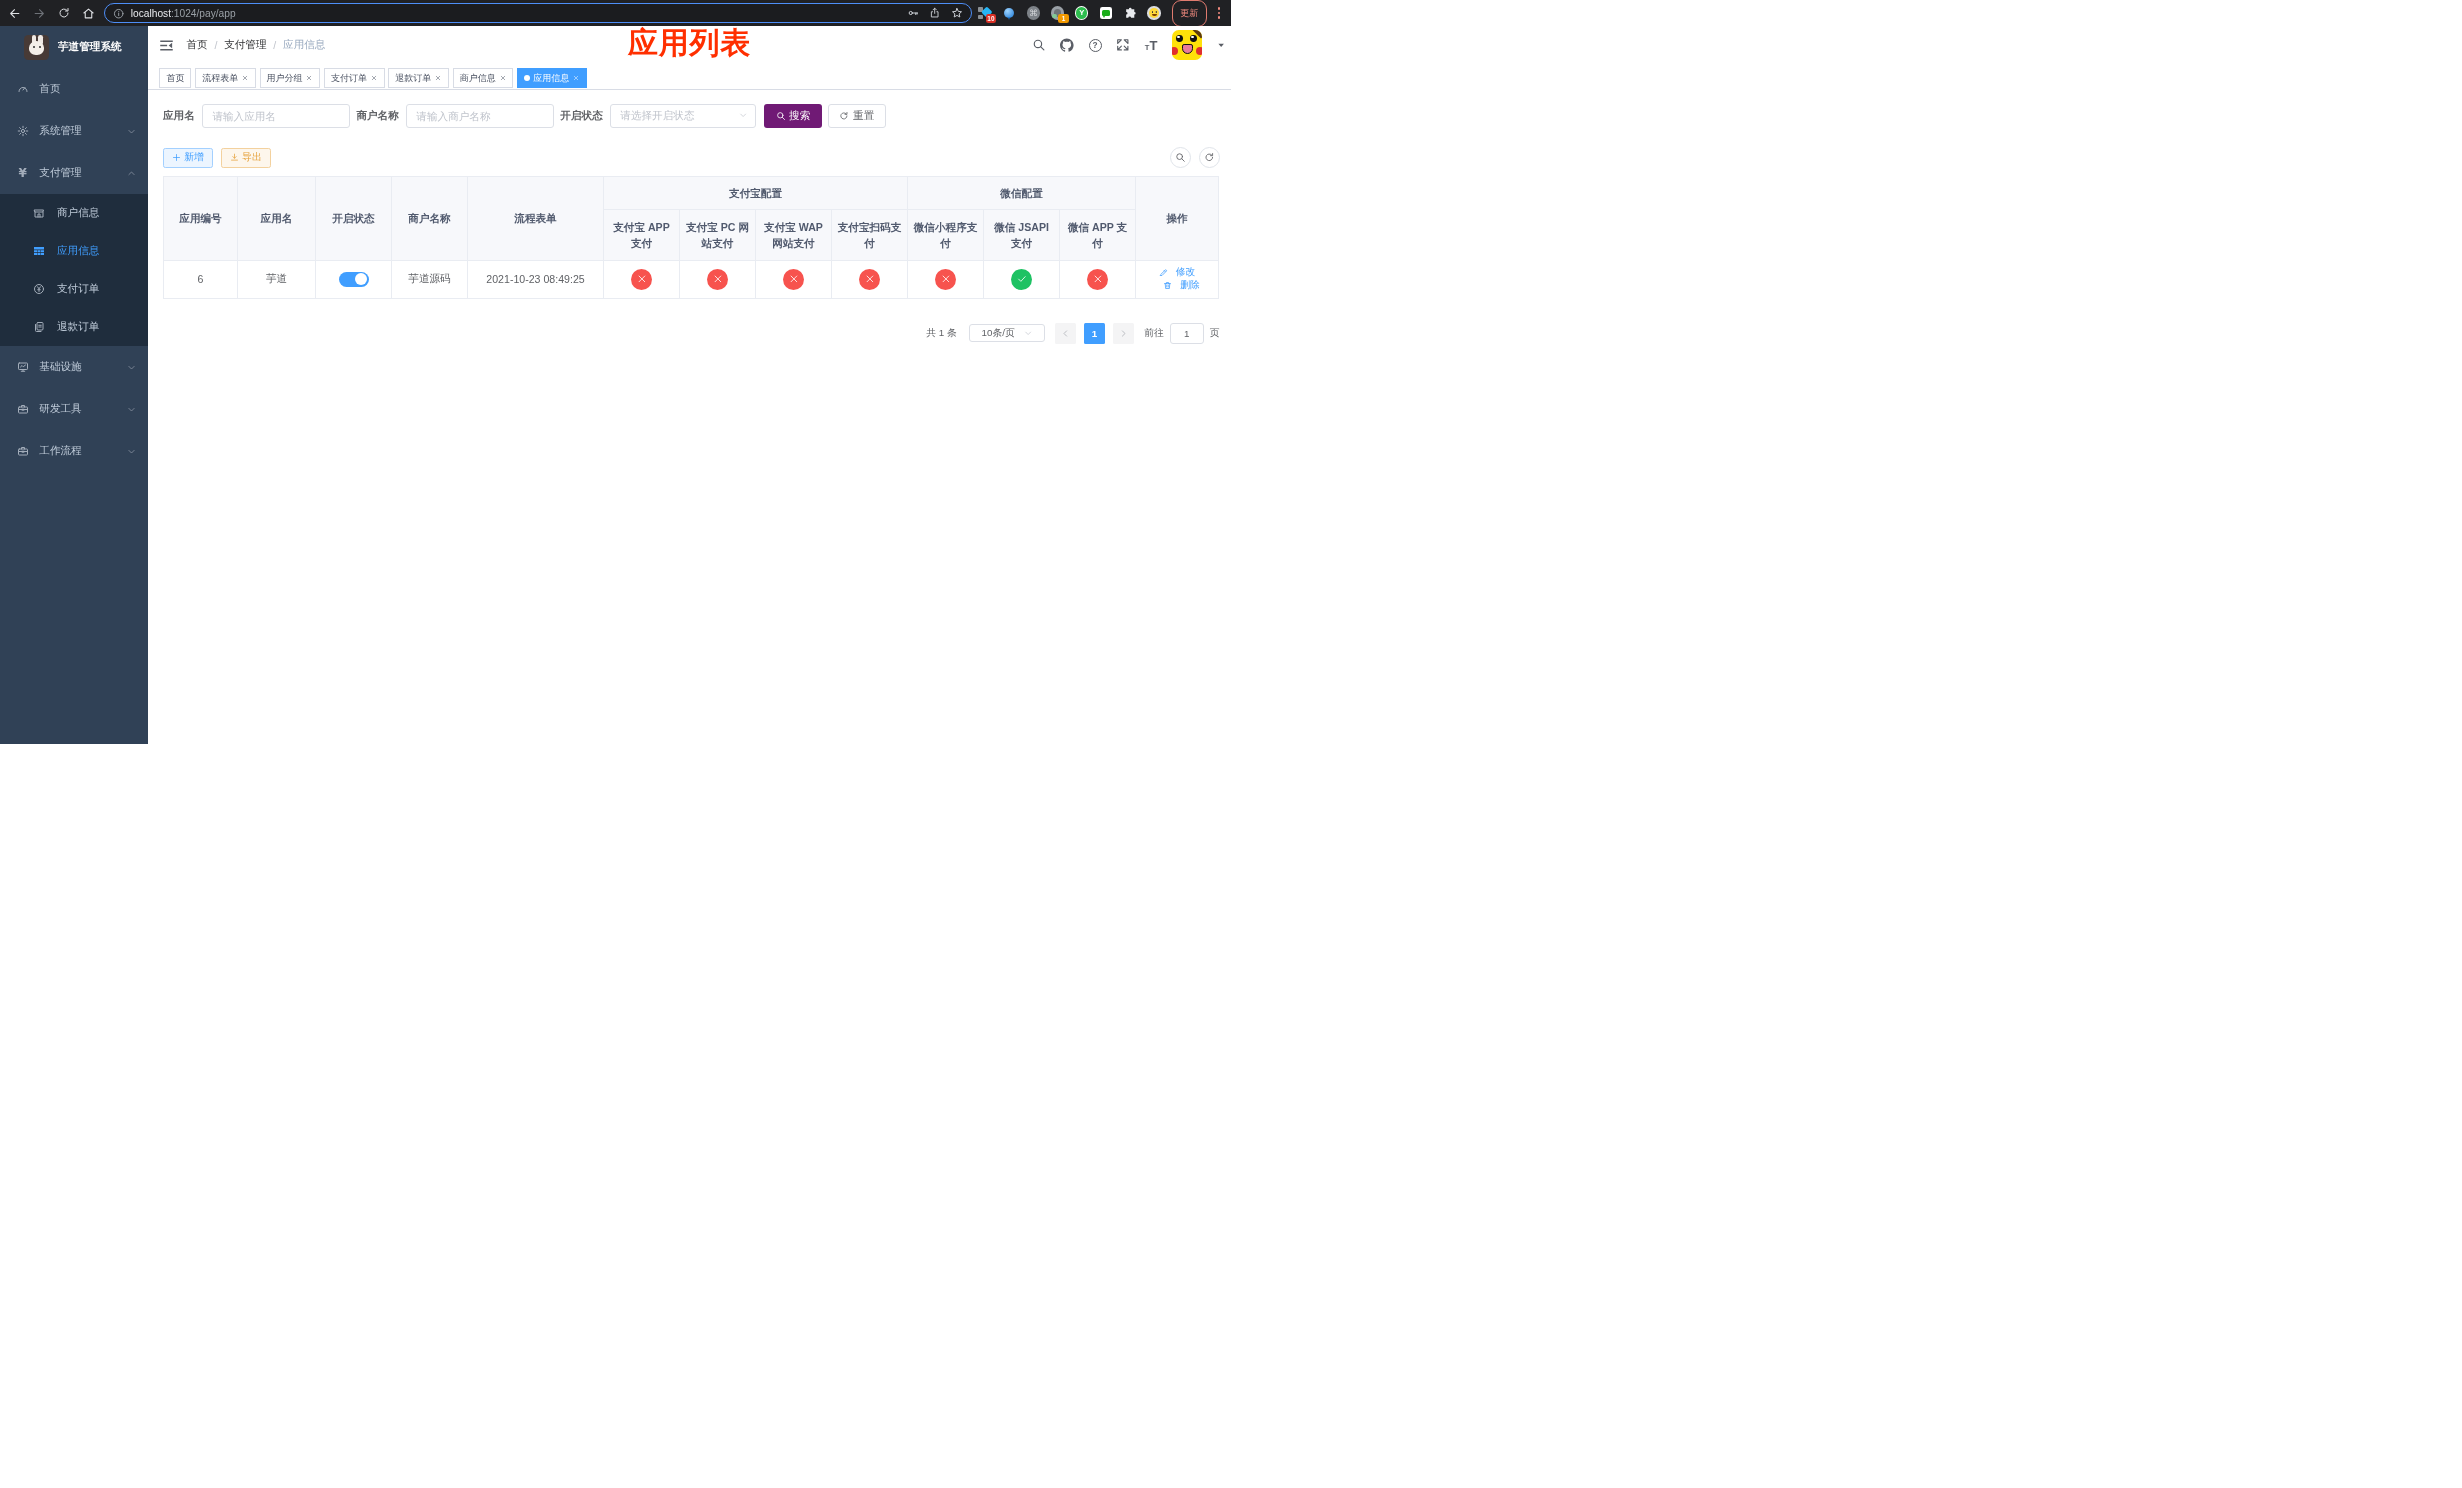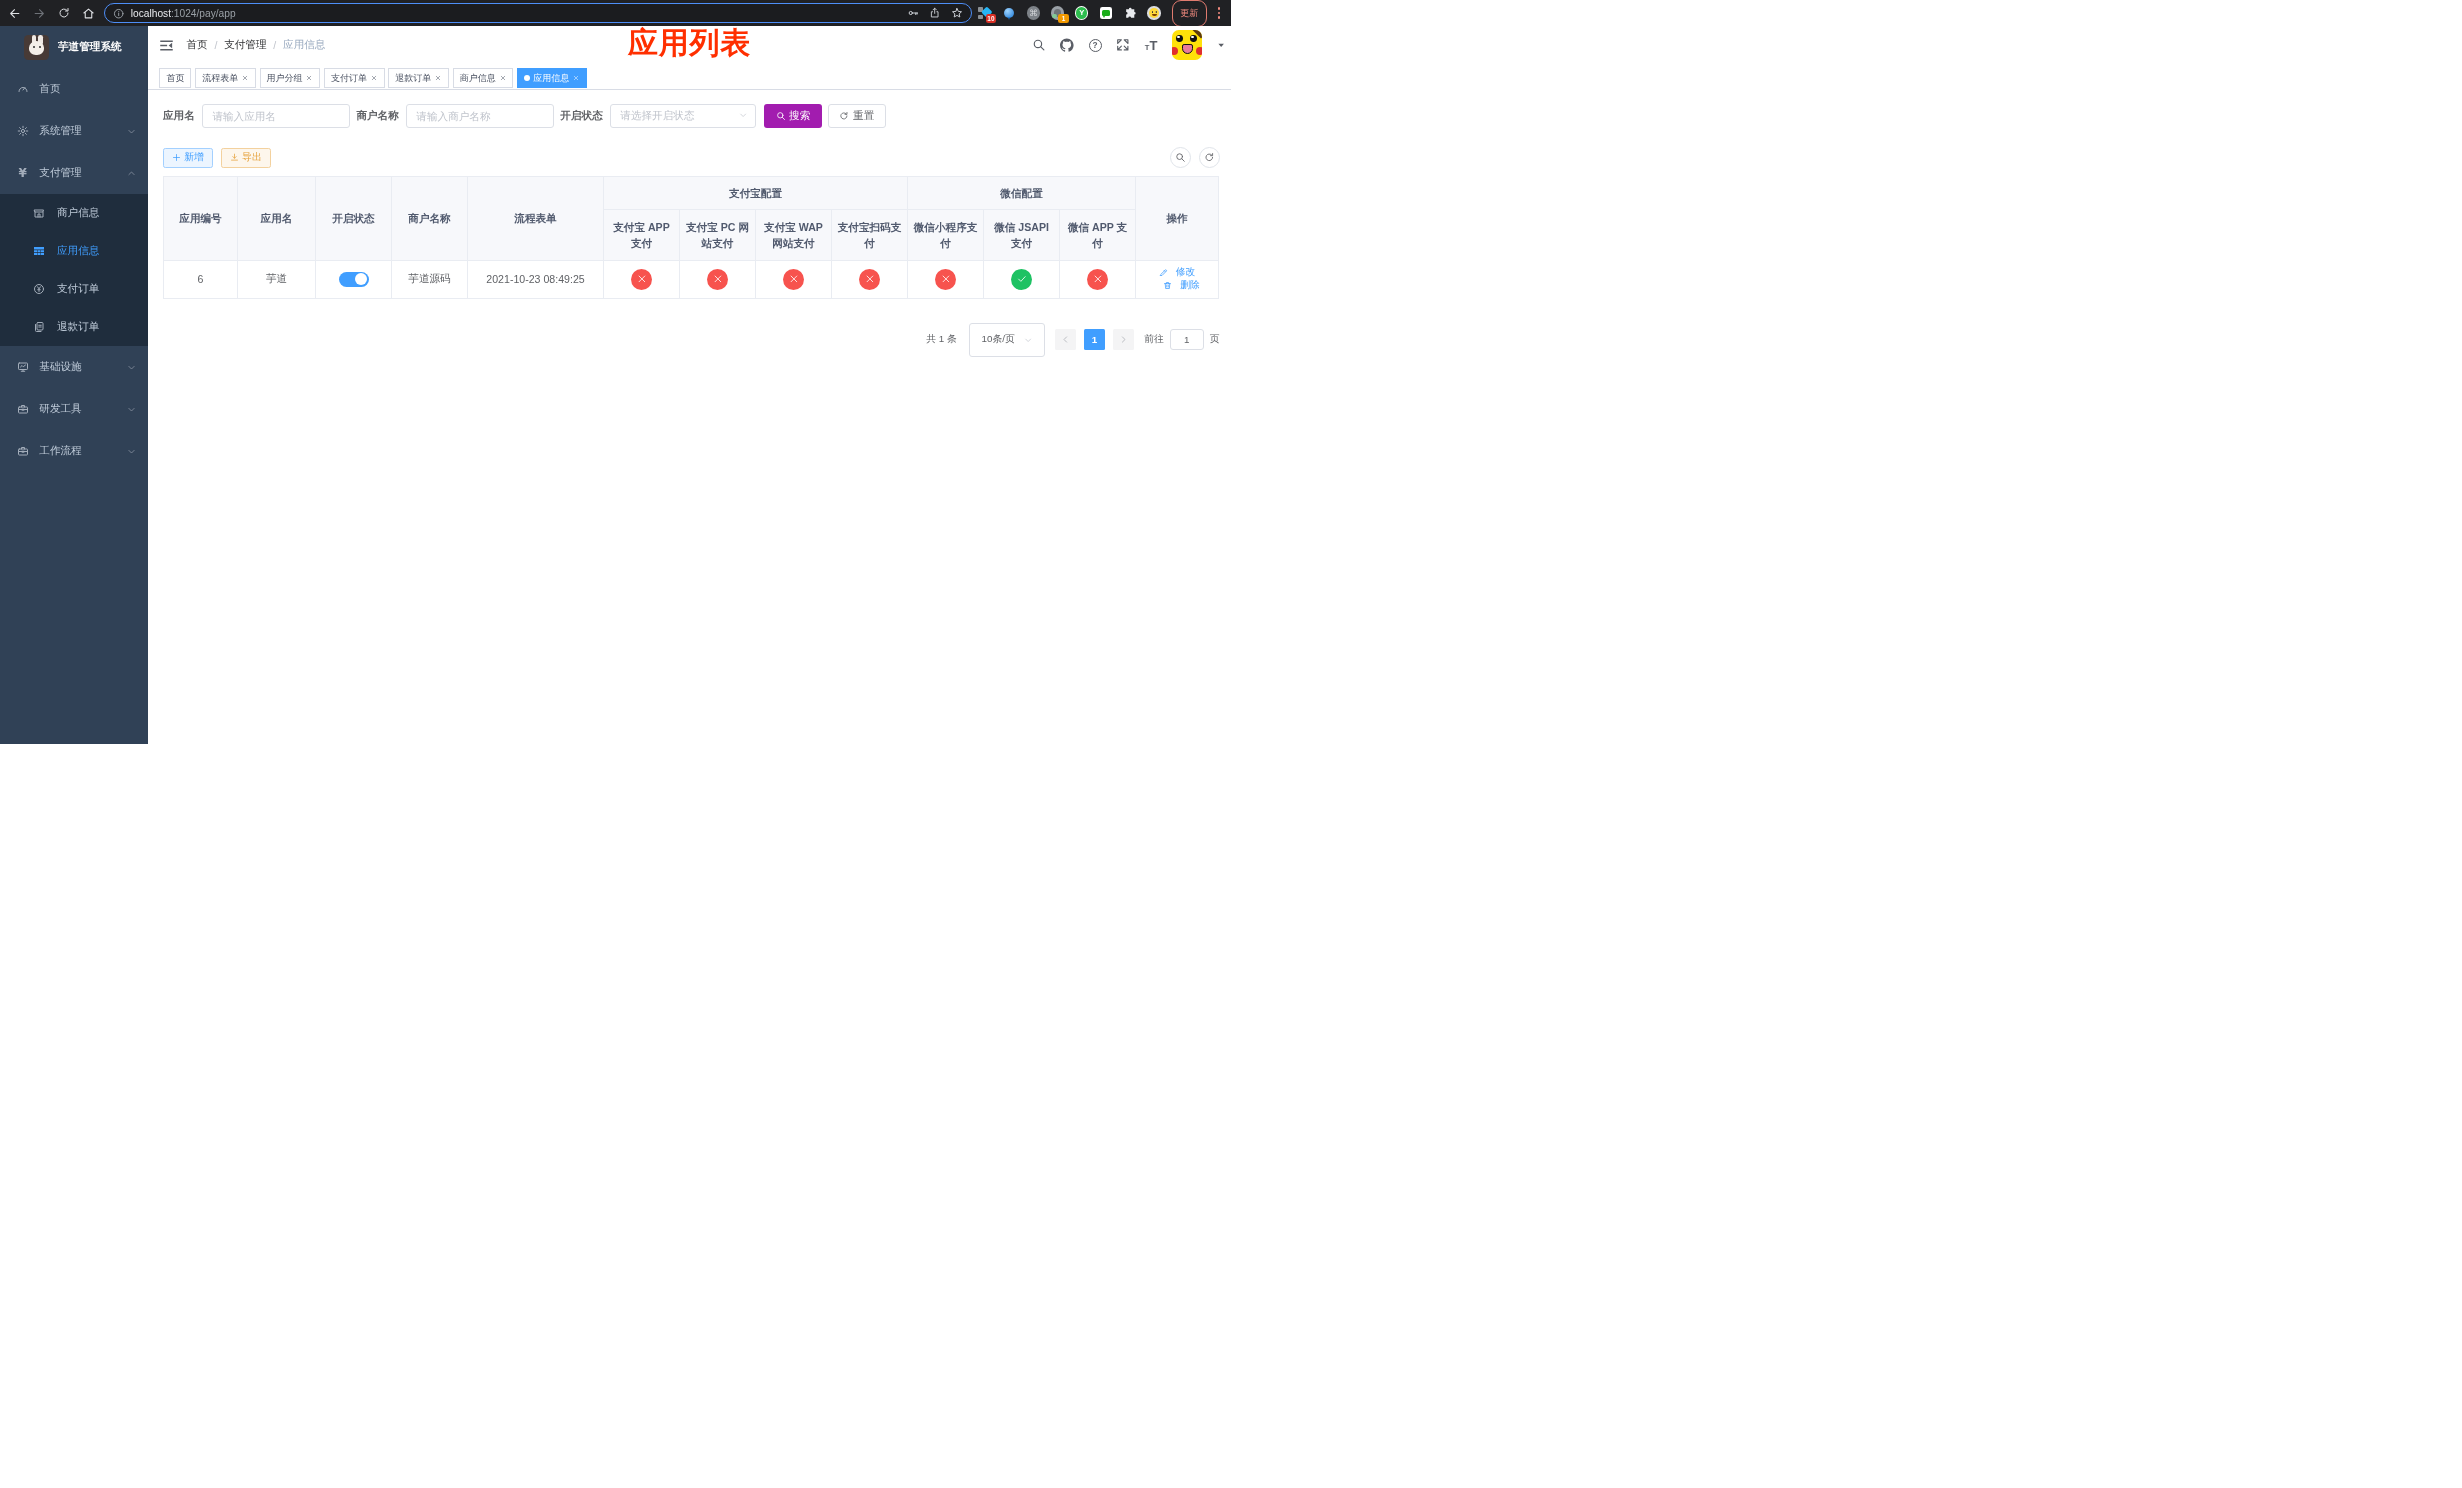--- a/index.html
+++ b/index.html
@@ -104,21 +104,21 @@
 
   
   .content { flex:1; padding:13.6px 11.4px 0 15px; background:#fff; }
   .filter-row { display:flex; align-items:center; }
   .f-label { font-size:10.6px; font-weight:bold; color:#606266; margin-right:7.6px; white-space:nowrap; }
   .f-input { width:148px; height:24px; border:0.8px solid #dcdfe6; border-radius:3px; padding:0 9px; font-size:10.6px; color:#606266; outline:none; margin-right:6px; font-family:inherit; }
   .f-input::placeholder { color:#bfc3cb; }
   .f-select { width:146px; height:24px; border:0.8px solid #dcdfe6; border-radius:3px; padding:0 7.6px 0 9px; font-size:10.6px; color:#bfc3cb; display:flex; align-items:center; margin-right:7.6px; cursor:pointer; }
   .f-select .chev { margin-left:auto; color:#c0c4cc; }
   .btn { height:24px; border-radius:3px; font-size:10.6px; display:inline-flex; align-items:center; justify-content:center; cursor:pointer; border:0.8px solid transparent; gap:3.8px; font-family:inherit; }
-  .btn-primary { background:#a21caf; color:#fff; padding:0 10.6px; margin-right:6px; }
+  .btn-primary { background:#701a75; color:#fff; padding:0 10.6px; margin-right:6px; }
   .btn-plain { background:#fff; border-color:#dcdfe6; color:#606266; padding:0 10.6px; }
   .toolbar { margin-top:19.7px; display:flex; align-items:center; }
   .btn-mini { height:19.7px; font-size:9.8px; border-radius:2.3px; padding:0 8.3px; gap:3px; }
   .btn-add { background:#ecf5ff; border-color:#a3d0ff; color:#409eff; margin-right:7.6px; }
   .btn-export { background:#fdf6ec; border-color:#f3d19e; color:#e6a23c; }
   .tool-circles { margin-left:auto; display:flex; gap:7.6px; }
   .circ-btn { width:21px; height:21px; border-radius:50%; border:0.8px solid #e0e4ea; background:#fff; color:#606266; display:flex; align-items:center; justify-content:center; cursor:pointer; }
 
   
   table.grid { border-collapse:collapse; margin-top:7.6px; width:1053px; table-layout:fixed; }
@@ -136,21 +136,21 @@
   .st.on  { background:#1ec263; }
   .st svg { width:9.8px; height:9.8px; }
   .st .ck { display:none; } .st.on .ck { display:block; }
   .op-link { color:#409eff; font-size:9.8px; cursor:pointer; display:inline-flex; align-items:center; gap:8px; }
   .op-link + .op-link { margin-left:9px; }
   .op-link svg { width:9px; height:9px; }
 
   
   .pager { margin-top:24px; display:flex; align-items:center; justify-content:flex-end; font-size:9.8px; color:#606266; }
   .pager .total { margin-right:12px; }
-  .size-select { width:76px; height:34px; border:0.8px solid #dcdfe6; border-radius:3px; display:flex; align-items:center; justify-content:center; gap:9px; color:#606266; cursor:pointer; margin-right:10.6px; }
+  .size-select { width:76px; height:18px; border:0.8px solid #dcdfe6; border-radius:3px; display:flex; align-items:center; justify-content:center; gap:9px; color:#606266; cursor:pointer; margin-right:10.6px; }
   .size-select .chev { color:#c0c4cc; }
   .pg-btn { width:21px; height:21px; border-radius:1.5px; background:#f4f4f5; color:#a8abb2; display:flex; align-items:center; justify-content:center; cursor:pointer; }
   .pg-num { width:21px; height:21px; border-radius:1.5px; background:#409eff; color:#fff; font-weight:bold; display:flex; align-items:center; justify-content:center; margin:0 7.6px; cursor:pointer; }
   .goto-label { margin-left:10.6px; margin-right:6px; }
   .goto-input { width:34px; height:21px; border:0.8px solid #dcdfe6; border-radius:3px; text-align:center; font-size:9.8px; color:#606266; outline:none; font-family:inherit; }
   .goto-unit { margin-left:6px; }
 </style>
 </head>
 <body>
 

